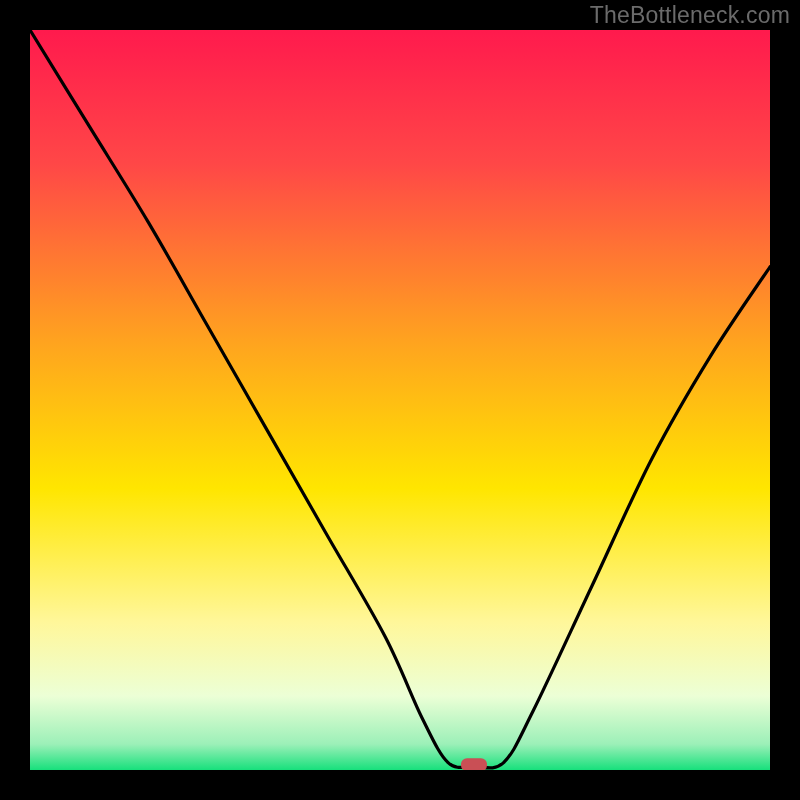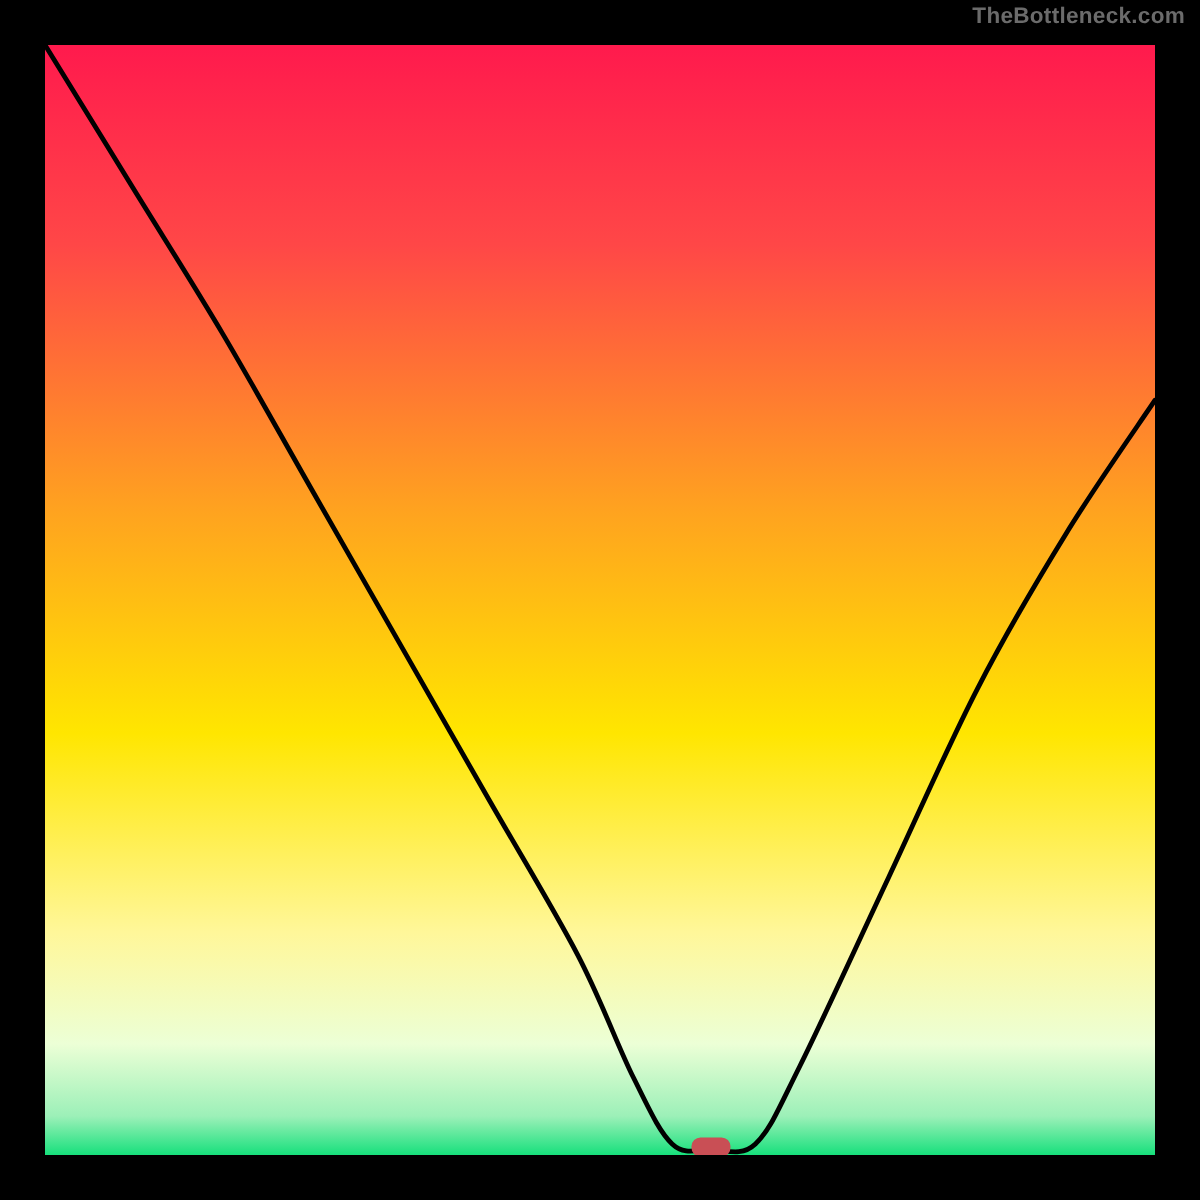--- a/index.html
+++ b/index.html
@@ -15,22 +15,22 @@
     position: relative;
     width: 800px;
     height: 800px;
     background: #000;
   }
   .watermark {
     position: absolute;
     top: 2px;
     right: 10px;
     color: #6b6b6b;
-    font-size: 15px;
-    font-weight: 700;
+    font-size: 23px;
+    font-weight: 400;
     letter-spacing: 0.2px;
     z-index: 10;
   }
   .plot-outer {
     position: absolute;
     left: 30px;
     top: 30px;
     width: 740px;
     height: 740px;
     background: #000;

